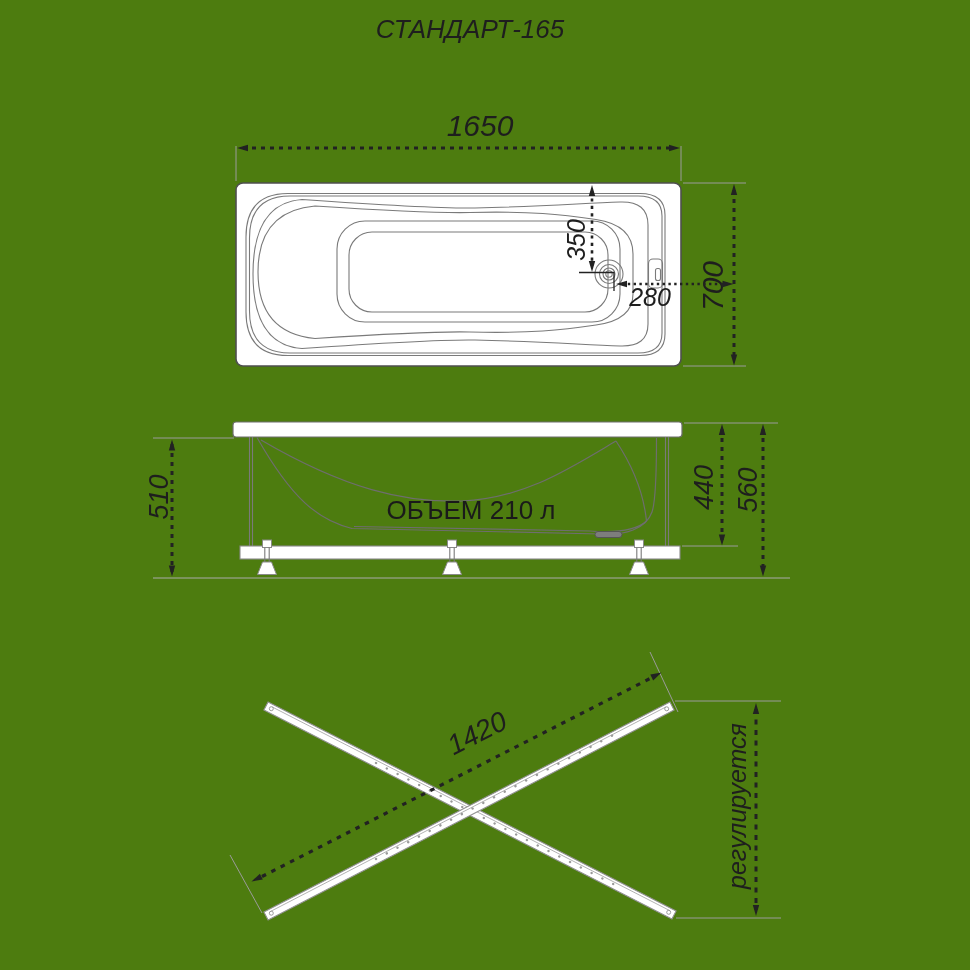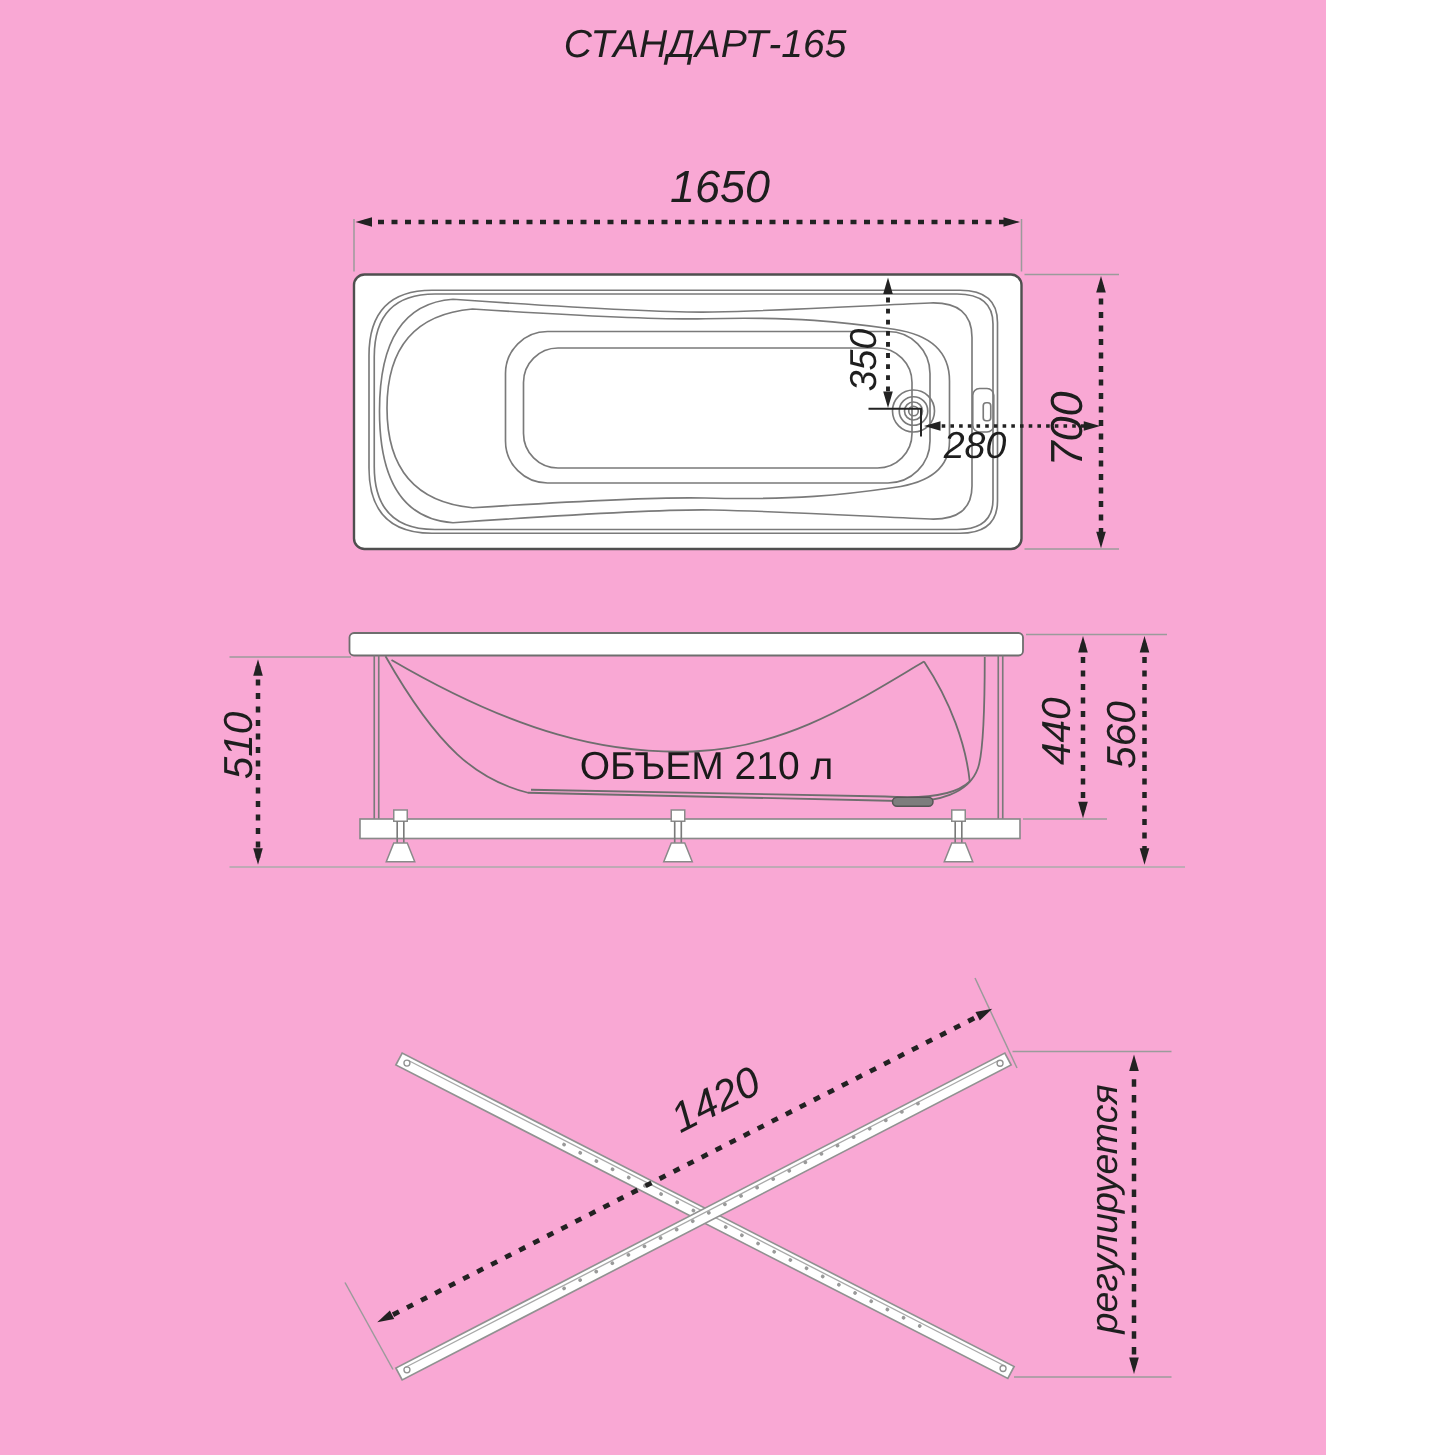--- a/index.html
+++ b/index.html
@@ -1,16 +1,16 @@
 <!DOCTYPE html>
 <html><head>
 <meta charset="utf-8">
 <style>
   html,body{margin:0;padding:0;background:#ffffff;}
-  .stage{position:relative;width:884px;height:970px;background:#f9a8d4;overflow:hidden;
+  .stage{position:relative;width:970px;height:970px;background:#4d7c0f;overflow:hidden;
          font-family:"Liberation Sans","DejaVu Sans",sans-serif;}
   svg{position:absolute;left:0;top:0;}
   .cline{fill:none;stroke:#7a7a7a;stroke-width:1.1;}
   .sline{fill:none;stroke:#6e6e6e;stroke-width:1.2;}
   .rline{fill:#fff;stroke:#919191;stroke-width:1.1;}
   .ext{stroke:#9b9b9b;stroke-width:1;fill:none;}
   .dim{stroke:#222;fill:none;}
   .arr{fill:#222;stroke:none;}
   .dtxt{font-style:italic;fill:#1e1e1e;}
   .utxt{fill:#1a1a1a;}

